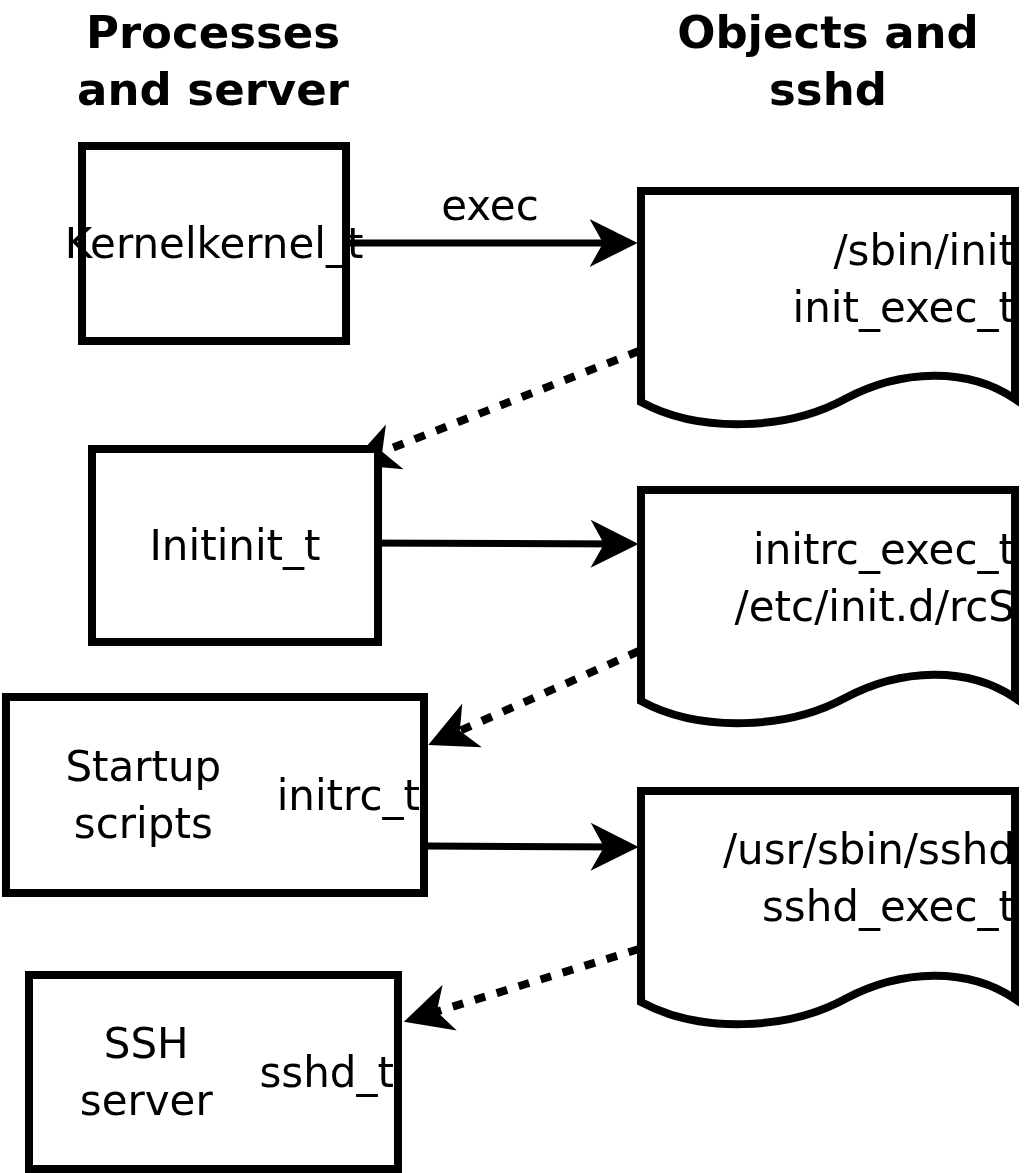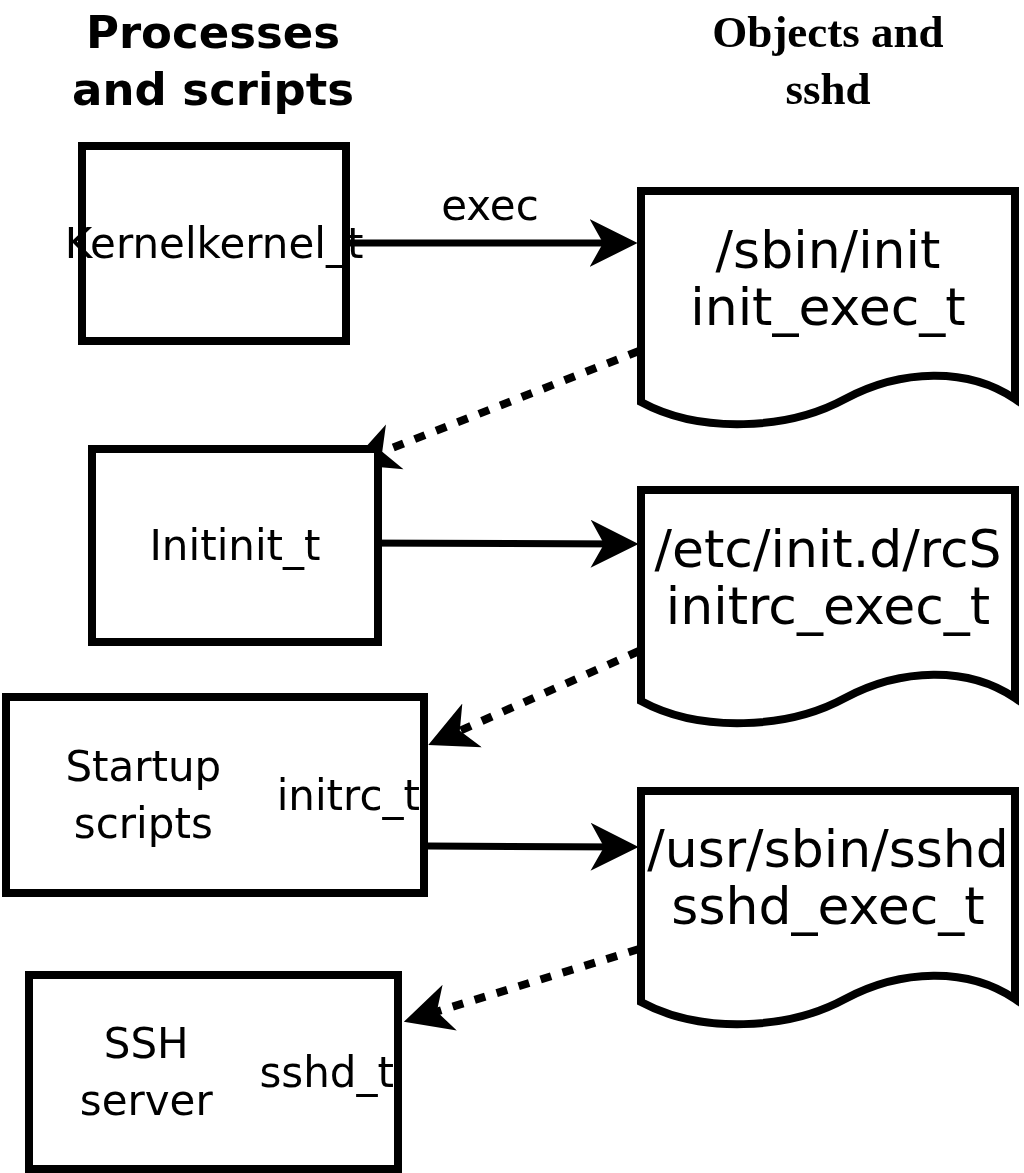--- a/index.html
+++ b/index.html
@@ -16,21 +16,21 @@
   .layer { position: absolute; left: 0; top: 0; }
   .hdr {
     position: absolute;
     text-align: center;
     font-weight: bold;
     font-size: 45px;
     line-height: 57px;
     white-space: nowrap;
   }
   .hdr-left  { left: 18px;  top: 4px; width: 390px; }
-  .hdr-right { left: 639px; top: 4px; width: 378px; font-family: Liberation Serif, serif; }
+  .hdr-right { left: 639px; top: 4px; width: 378px; }
   .pbox {
     position: absolute;
     box-sizing: border-box;
     border: 8px solid #000000;
     background: #ffffff;
     display: flex;
     flex-direction: row;
     justify-content: center;
     align-items: center;
     text-align: center;
@@ -38,22 +38,22 @@
     line-height: 57px;
   }
   .box-kernel  { left: 78px; top: 142px; width: 272px; height: 203px; }
   .box-init    { left: 88px; top: 419px; width: 294px; height: 201px; margin-top: 26px; }
   .box-startup { left: 2px;  top: 693px; width: 426px; height: 204px; justify-content: flex-end; }
   .box-ssh     { left: 25px; top: 971px; width: 377px; height: 202px; }
   .dtext {
     position: absolute;
     left: 641px;
     width: 374px;
-    text-align: center;
-    font-size: 52px;
+    text-align: right;
+    font-size: 42px;
     line-height: 57px;
     white-space: nowrap;
   }
   .dtext-1 { top: 222px; }
   .dtext-2 { top: 521px; }
   .dtext-3 { top: 821px; }
   .edge-label {
     position: absolute;
     left: 420px;
     top: 177px;
@@ -86,21 +86,21 @@
     <line class="solid-line" x1="350" y1="543" x2="629" y2="544" marker-end="url(#arrowhead)"></line>
     <line class="solid-line" x1="428" y1="846" x2="629" y2="847" marker-end="url(#arrowhead)"></line>
 
     <line class="dotted-line" x1="639" y1="351" x2="359" y2="461" marker-end="url(#arrowhead)"></line>
     <line class="dotted-line" x1="639" y1="651" x2="437" y2="741" marker-end="url(#arrowhead)"></line>
     <line class="dotted-line" x1="639" y1="949" x2="413" y2="1019" marker-end="url(#arrowhead)"></line>
   </svg>
 
   <div class="hdr hdr-left">
     <div>Processes</div>
-    <div>and scripts</div>
+    <div>and server</div>
   </div>
   <div class="hdr hdr-right">
     <div>Objects and</div>
     <div>sshd</div>
   </div>
 
   <div class="pbox box-kernel">
     <div>Kernel</div>
     <div>kernel_t</div>
   </div>
@@ -115,22 +115,22 @@
   <div class="pbox box-ssh">
     <div>SSH server</div>
     <div>sshd_t</div>
   </div>
 
   <div class="dtext dtext-1">
     <div>/sbin/init</div>
     <div>init_exec_t</div>
   </div>
   <div class="dtext dtext-2">
+    <div>initrc_exec_t</div>
     <div>/etc/init.d/rcS</div>
-    <div>initrc_exec_t</div>
   </div>
   <div class="dtext dtext-3">
     <div>/usr/sbin/sshd</div>
     <div>sshd_exec_t</div>
   </div>
 
   <div class="edge-label">exec</div>
 
 </div>
 

